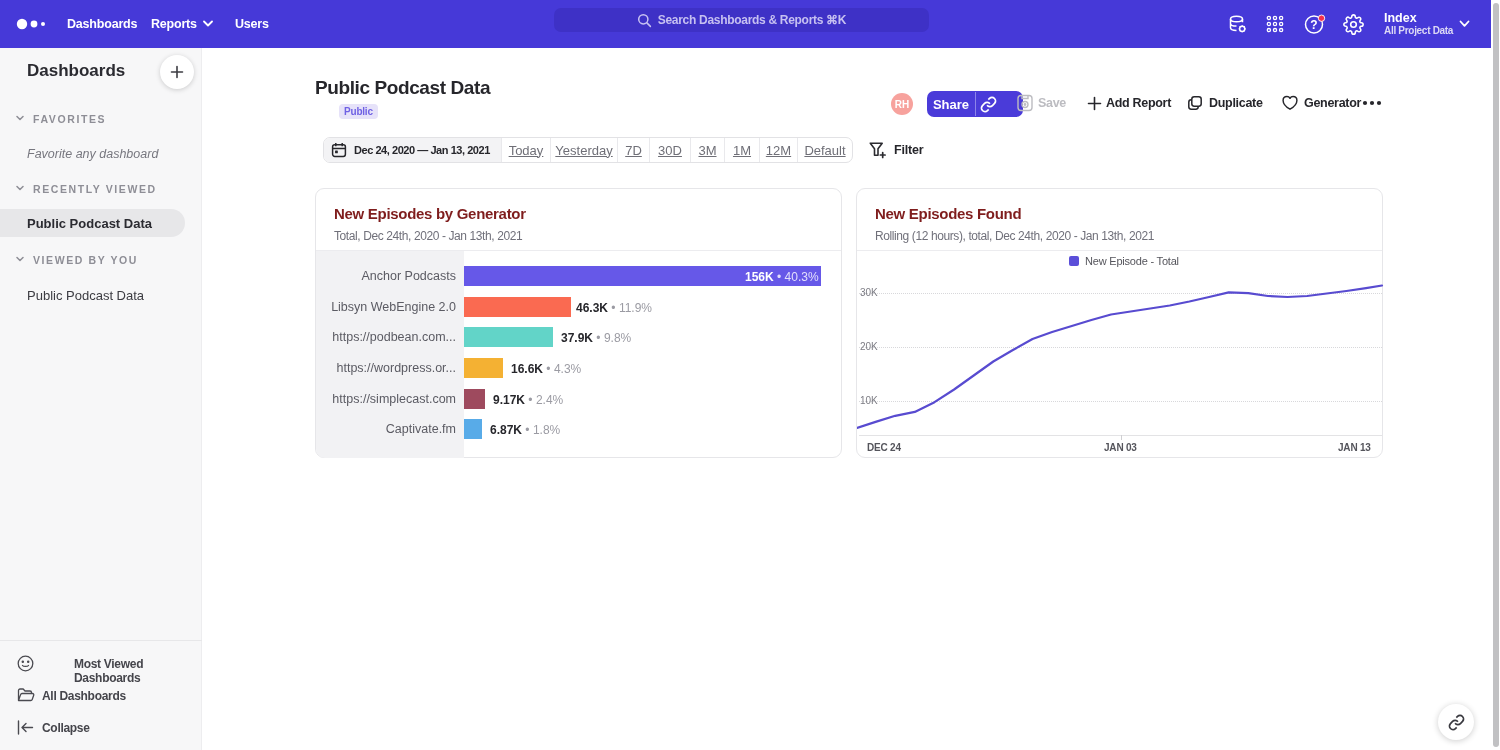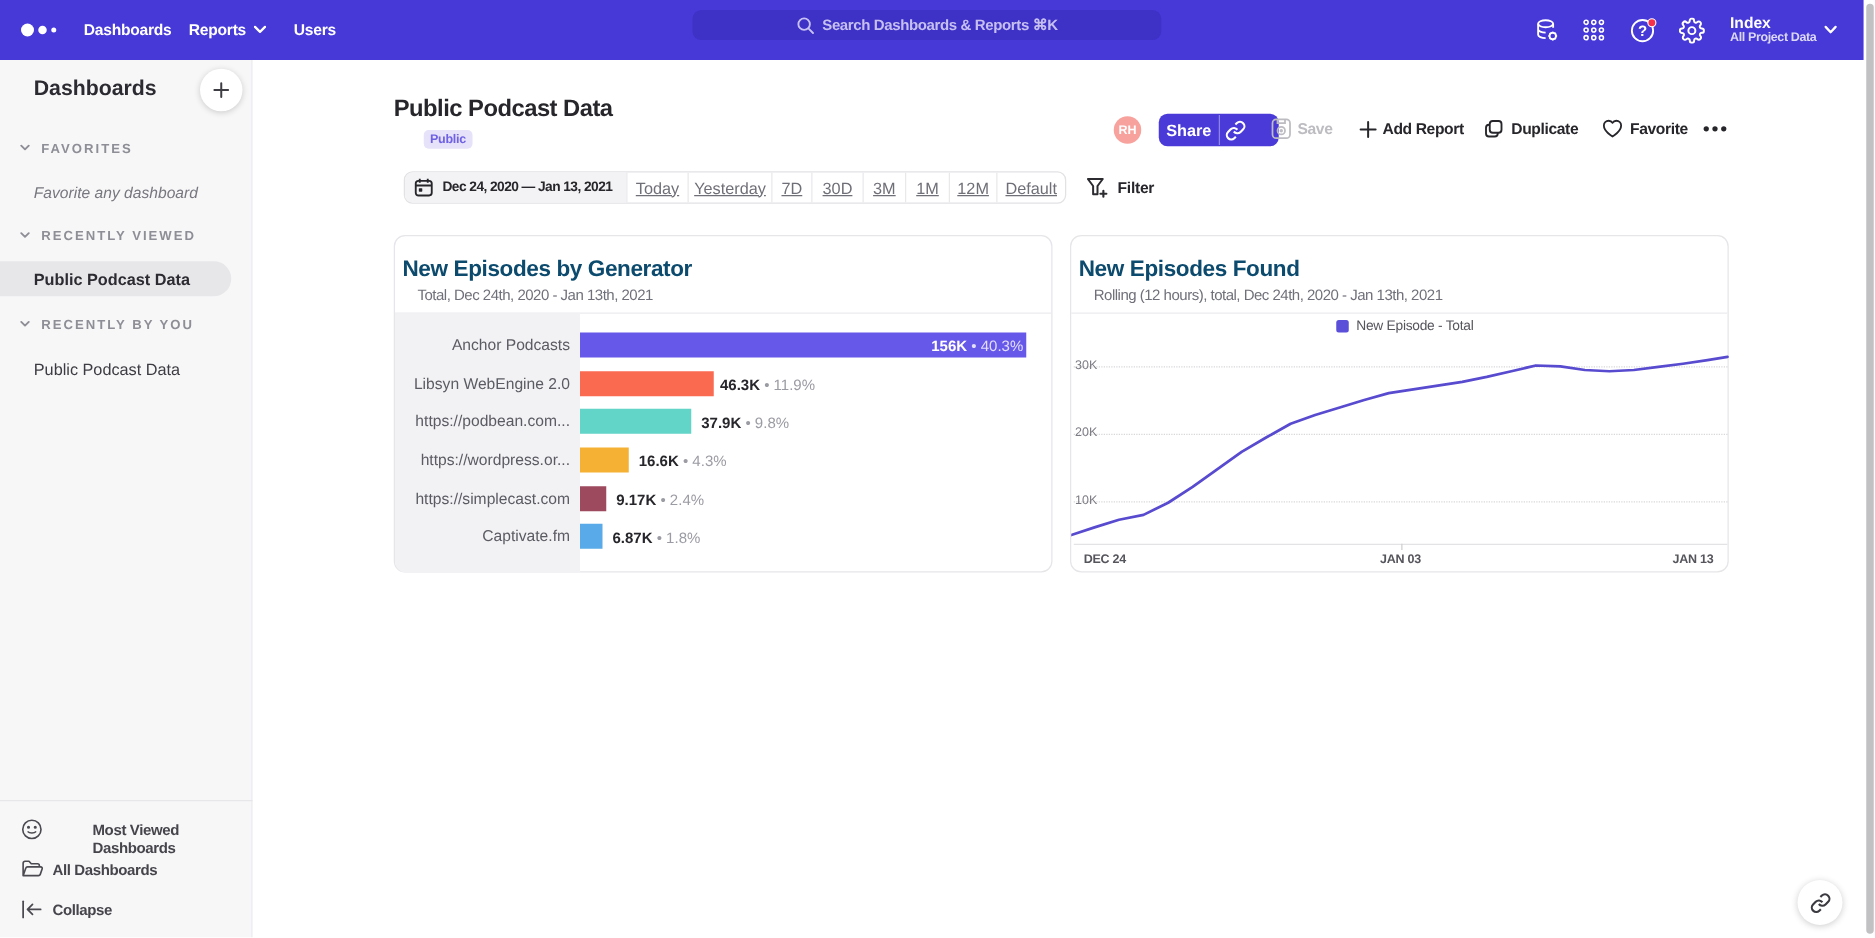--- a/index.html
+++ b/index.html
@@ -49,21 +49,21 @@
     font-size:11px; font-weight:700; letter-spacing:-0.45px; color:#26262b; white-space:nowrap; }
   .seg { display:flex; align-items:center; justify-content:center; border-left:1px solid #e9e9ec;
     color:#6f6f77; font-size:13px; font-weight:400;text-decoration:underline; }
   #filtericon { left:869px; top:142px; }
   #filtertxt { left:894px; top:143px; font-size:12.5px; font-weight:700; letter-spacing:-0.2px; color:#26262b; }
 
   
   .card { top:188px; width:527px; height:270px; background:#fff; border:1px solid #e6e6e9; border-radius:9px; }
   #card1 { left:315px; }
   #card2 { left:856px; }
-  .ctitle { position:absolute; left:6px; top:16px; font-size:18px; font-weight:700; letter-spacing:-0.3px; color:#0c4a6e; }
+  .ctitle { position:absolute; left:18px; top:16px; font-size:15px; font-weight:700; letter-spacing:-0.3px; color:#7f1d1d; }
   .csub { position:absolute; left:18px; top:40px; font-size:12px; letter-spacing:-0.4px; color:#70707a; }
   .csep { position:absolute; left:0; top:61px; width:100%; height:1px; background:#ececef; }
 
   
   #labelcol { position:absolute; left:0; top:62px; width:148px; height:207px; background:#f2f2f4; border-radius:0 0 0 9px; }
   .blab { position:absolute; left:0; width:140px; text-align:right; font-size:12.5px; color:#5b5b63; }
   .bar { position:absolute; left:148px; height:20px; }
   .bval { position:absolute; font-size:12px; font-weight:700; color:#26262b; white-space:nowrap; }
   .bpct { font-weight:400; color:#9b9ba3; }
 
@@ -153,21 +153,21 @@
     <svg class="chev" style="left:16px; top:136px;" viewBox="0 0 8 8">
         <path d="M1 2.5 L4 5.5 L7 2.5" stroke="#8e8e96" stroke-width="1.5" fill="none" stroke-linecap="round" stroke-linejoin="round"></path>
       </svg>
     <div class="abs sect" style="left:33px; top:135px;">RECENTLY VIEWED</div>
     <div class="abs" id="selpill"></div>
     <div class="abs" style="left:27px; top:168px; font-size:13px; font-weight:600; color:#2b2b31;">Public Podcast Data</div>
 
     <svg class="chev" style="left:16px; top:207px;" viewBox="0 0 8 8">
         <path d="M1 2.5 L4 5.5 L7 2.5" stroke="#8e8e96" stroke-width="1.5" fill="none" stroke-linecap="round" stroke-linejoin="round"></path>
       </svg>
-    <div class="abs sect" style="left:33px; top:206px;">RECENTLY BY YOU</div>
+    <div class="abs sect" style="left:33px; top:206px;">VIEWED BY YOU</div>
     <div class="abs" style="left:27px; top:240px; font-size:13px; color:#3c3c42;">Public Podcast Data</div>
 
     <div class="abs" style="left:0; top:592px; width:202px; height:1px; background:#e7e7e9;"></div>
     <svg class="abs" style="left:17px; top:607px;" width="17" height="17" viewBox="0 0 17 17" fill="none" stroke="#4a4a50" stroke-width="1.3">
       <circle cx="8.5" cy="8.5" r="7.3"></circle>
       <circle cx="5.8" cy="6.8" r="0.6" fill="#4a4a50"></circle>
         <circle cx="11.2" cy="6.8" r="0.6" fill="#4a4a50"></circle>
       <path d="M5.5 10.5 C6.3 11.7 10.7 11.7 11.5 10.5" stroke-linecap="round"></path>
     </svg>
     <div class="abs botrow" style="left:42px; top:609px;padding-left:32px;">Most Viewed Dashboards</div>
@@ -206,21 +206,21 @@
     </svg>
   <div class="abs actxt" style="left:1106px;">Add Report</div>
   <svg class="abs" style="left:1187px; top:95px;" width="16" height="16" viewBox="0 0 16 16" fill="none" stroke="#26262b" stroke-width="1.5">
     <rect x="1.8" y="4.8" width="9.4" height="9.4" rx="2.4"></rect>
     <rect x="4.8" y="1.8" width="9.4" height="9.4" rx="2.4" fill="#fff"></rect>
   </svg>
   <div class="abs actxt" style="left:1209px;">Duplicate</div>
   <svg class="abs" style="left:1281px; top:95px;" width="18" height="16" viewBox="0 0 24 22" fill="none" stroke="#26262b" stroke-width="2">
     <path d="M12 19.5 C12 19.5 2.5 14 2.5 7.5 C2.5 4.5 4.8 2.2 7.8 2.2 C9.6 2.2 11.2 3.1 12 4.5 C12.8 3.1 14.4 2.2 16.2 2.2 C19.2 2.2 21.5 4.5 21.5 7.5 C21.5 14 12 19.5 12 19.5 Z" stroke-linejoin="round"></path>
   </svg>
-  <div class="abs actxt" style="left:1304px;">Favorite</div>
+  <div class="abs actxt" style="left:1304px;">Generator</div>
   <svg class="abs" style="left:1362px; top:99px;" width="20" height="8" viewBox="0 0 20 8">
     <circle cx="3" cy="4" r="2.1" fill="#26262b"></circle>
       <circle cx="10" cy="4" r="2.1" fill="#26262b"></circle>
       <circle cx="17" cy="4" r="2.1" fill="#26262b"></circle>
   </svg>
 
   <div class="abs" id="datebar">
     <div id="dateseg">
       <svg style="margin:0 7px 0 7px;" width="16" height="16" viewBox="0 0 15 15" fill="none" stroke="#26262b" stroke-width="1.4">
         <rect x="1.5" y="2.5" width="12" height="11" rx="2"></rect>

